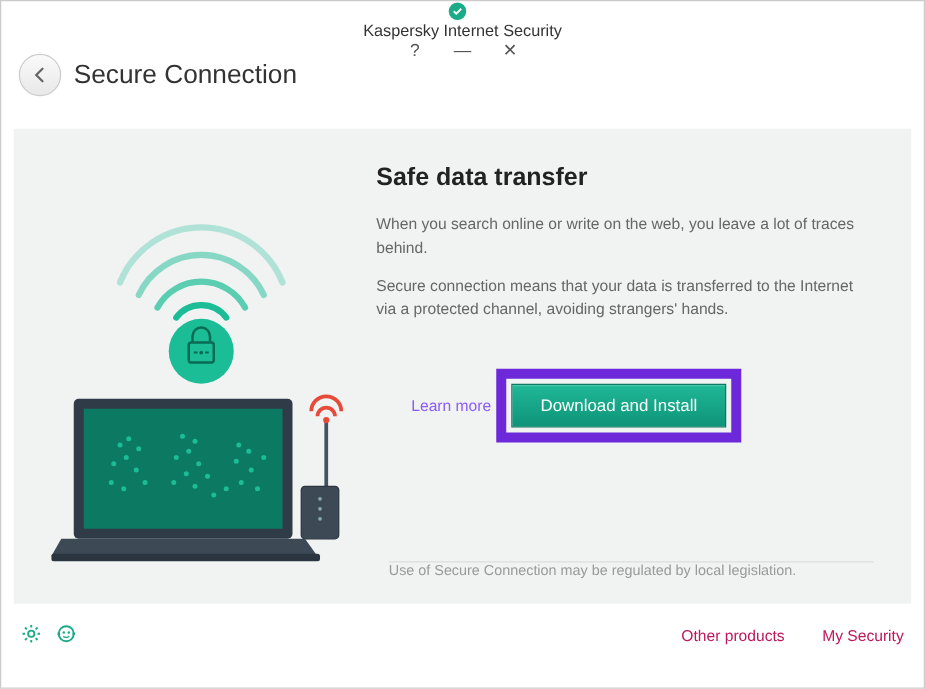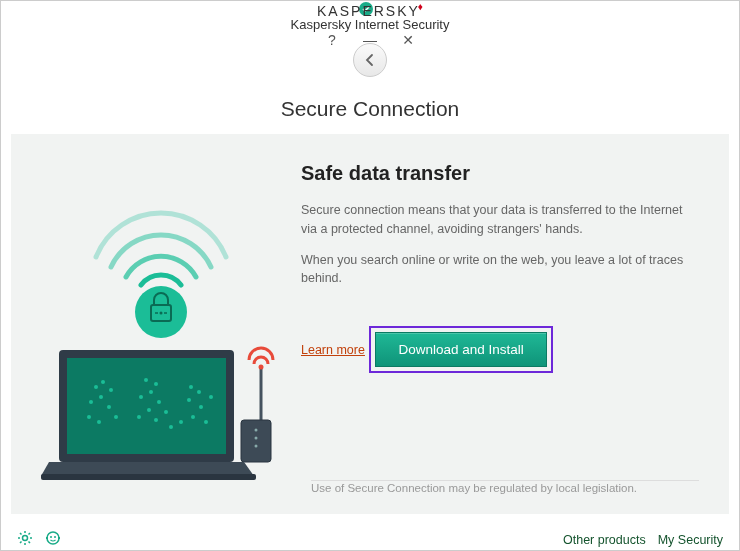--- a/index.html
+++ b/index.html
@@ -47,23 +47,22 @@
     .win-btn {
       cursor: pointer;
       color: #555;
       font-size: 14px;
       width: 16px;
       text-align: center;
     }
     .subheader {
       display: flex;
       align-items: center;
-      padding: 8px 14px 13px;
-      gap: 20px;
-      flex-direction: column;
+      padding: 8px 14px 26px;
+      gap: 10px;
     }
     .back-btn {
       width: 34px;
       height: 34px;
       border-radius: 50%;
       border: 1px solid #ccc;
       background: linear-gradient(#fafafa,#e8e8e8);
       display: flex;
       align-items: center;
       justify-content: center;
@@ -99,30 +98,30 @@
       color: #222;
       margin-bottom: 16px;
     }
     .content p {
       font-size: 12.5px;
       color: #666;
       line-height: 1.5;
       margin-bottom: 12px;
     }
     .learn-link {
-      color: #c2410c;
+      color: #8b5cf6;
       font-size: 12.5px;
-      text-decoration: underline;
       cursor: pointer;
       display: inline-block;
+      margin-left: 28px;
     }
     .cta-wrap {
       margin-top: 26px;
       display: inline-block;
-      border: 2px solid #6d28d9;
+      border: 8px solid #6d28d9;
       padding: 4px;
     }
     .cta-btn {
       background: linear-gradient(#1fb896, #0f9479);
       color: #fff;
       border: 1px solid #0c7a63;
       padding: 9px 22px;
       font-size: 13.5px;
       cursor: pointer;
       box-shadow: inset 0 1px 0 rgba(255,255,255,0.2);
@@ -141,39 +140,36 @@
       display: flex;
       align-items: center;
       padding: 6px 16px;
       font-size: 12.5px;
     }
     .bottom-icons { display: flex; gap: 12px; color: #1aab88; }
     .bottom-icons span { cursor: pointer; }
     .bottom-links {
       margin-left: auto;
       display: flex;
-      gap: 12px;
-      color: #14532d;
+      gap: 30px;
+      color: #be185d;
     }
     .bottom-links span { cursor: pointer; }
   </style>
 </head>
 <body>
 
 <div class="header">
   <span class="app-icon">
     <svg viewBox="0 0 16 16">
         <circle cx="8" cy="8" r="7" fill="#1aab88"></circle>
         <path d="M5 8l2 2 4-4" stroke="#fff" stroke-width="1.5" fill="none"></path>
       </svg>
   </span>
   <span class="app-title">Kaspersky Internet Security</span>
-  <span class="brand-logo">
-    <span>KASPERSKY</span><span class="red">♦</span>
-  </span>
   <div class="window-controls">
     <span class="win-btn">?</span>
     <span class="win-btn">―</span>
     <span class="win-btn">✕</span>
   </div>
 </div>
 
 <div class="subheader">
   <div class="back-btn">
     <svg width="14" height="14" viewBox="0 0 14 14">
@@ -246,22 +242,22 @@
             <circle cx="170" cy="235" r="2"></circle>
         </g>
         <path d="M8 300 h195 l10 14 H0 z" fill="#3d4a56"></path>
         <rect x="0" y="312" width="215" height="6" rx="2" fill="#2a3540"></rect>
       </g>
     </svg>
   </div>
 
   <div class="content">
     <h2>Safe data transfer</h2>
+    <p>When you search online or write on the web, you leave a lot of traces behind.</p>
     <p>Secure connection means that your data is transferred to the Internet via a protected channel, avoiding strangers' hands.</p>
-    <p>When you search online or write on the web, you leave a lot of traces behind.</p>
     <a class="learn-link">Learn more</a>
     <div class="cta-wrap">
       <button class="cta-btn">Download and Install</button>
     </div>
   </div>
 
   <div class="footer-note">Use of Secure Connection may be regulated by local legislation.</div>
 </div>
 
 <div class="bottom-bar">

